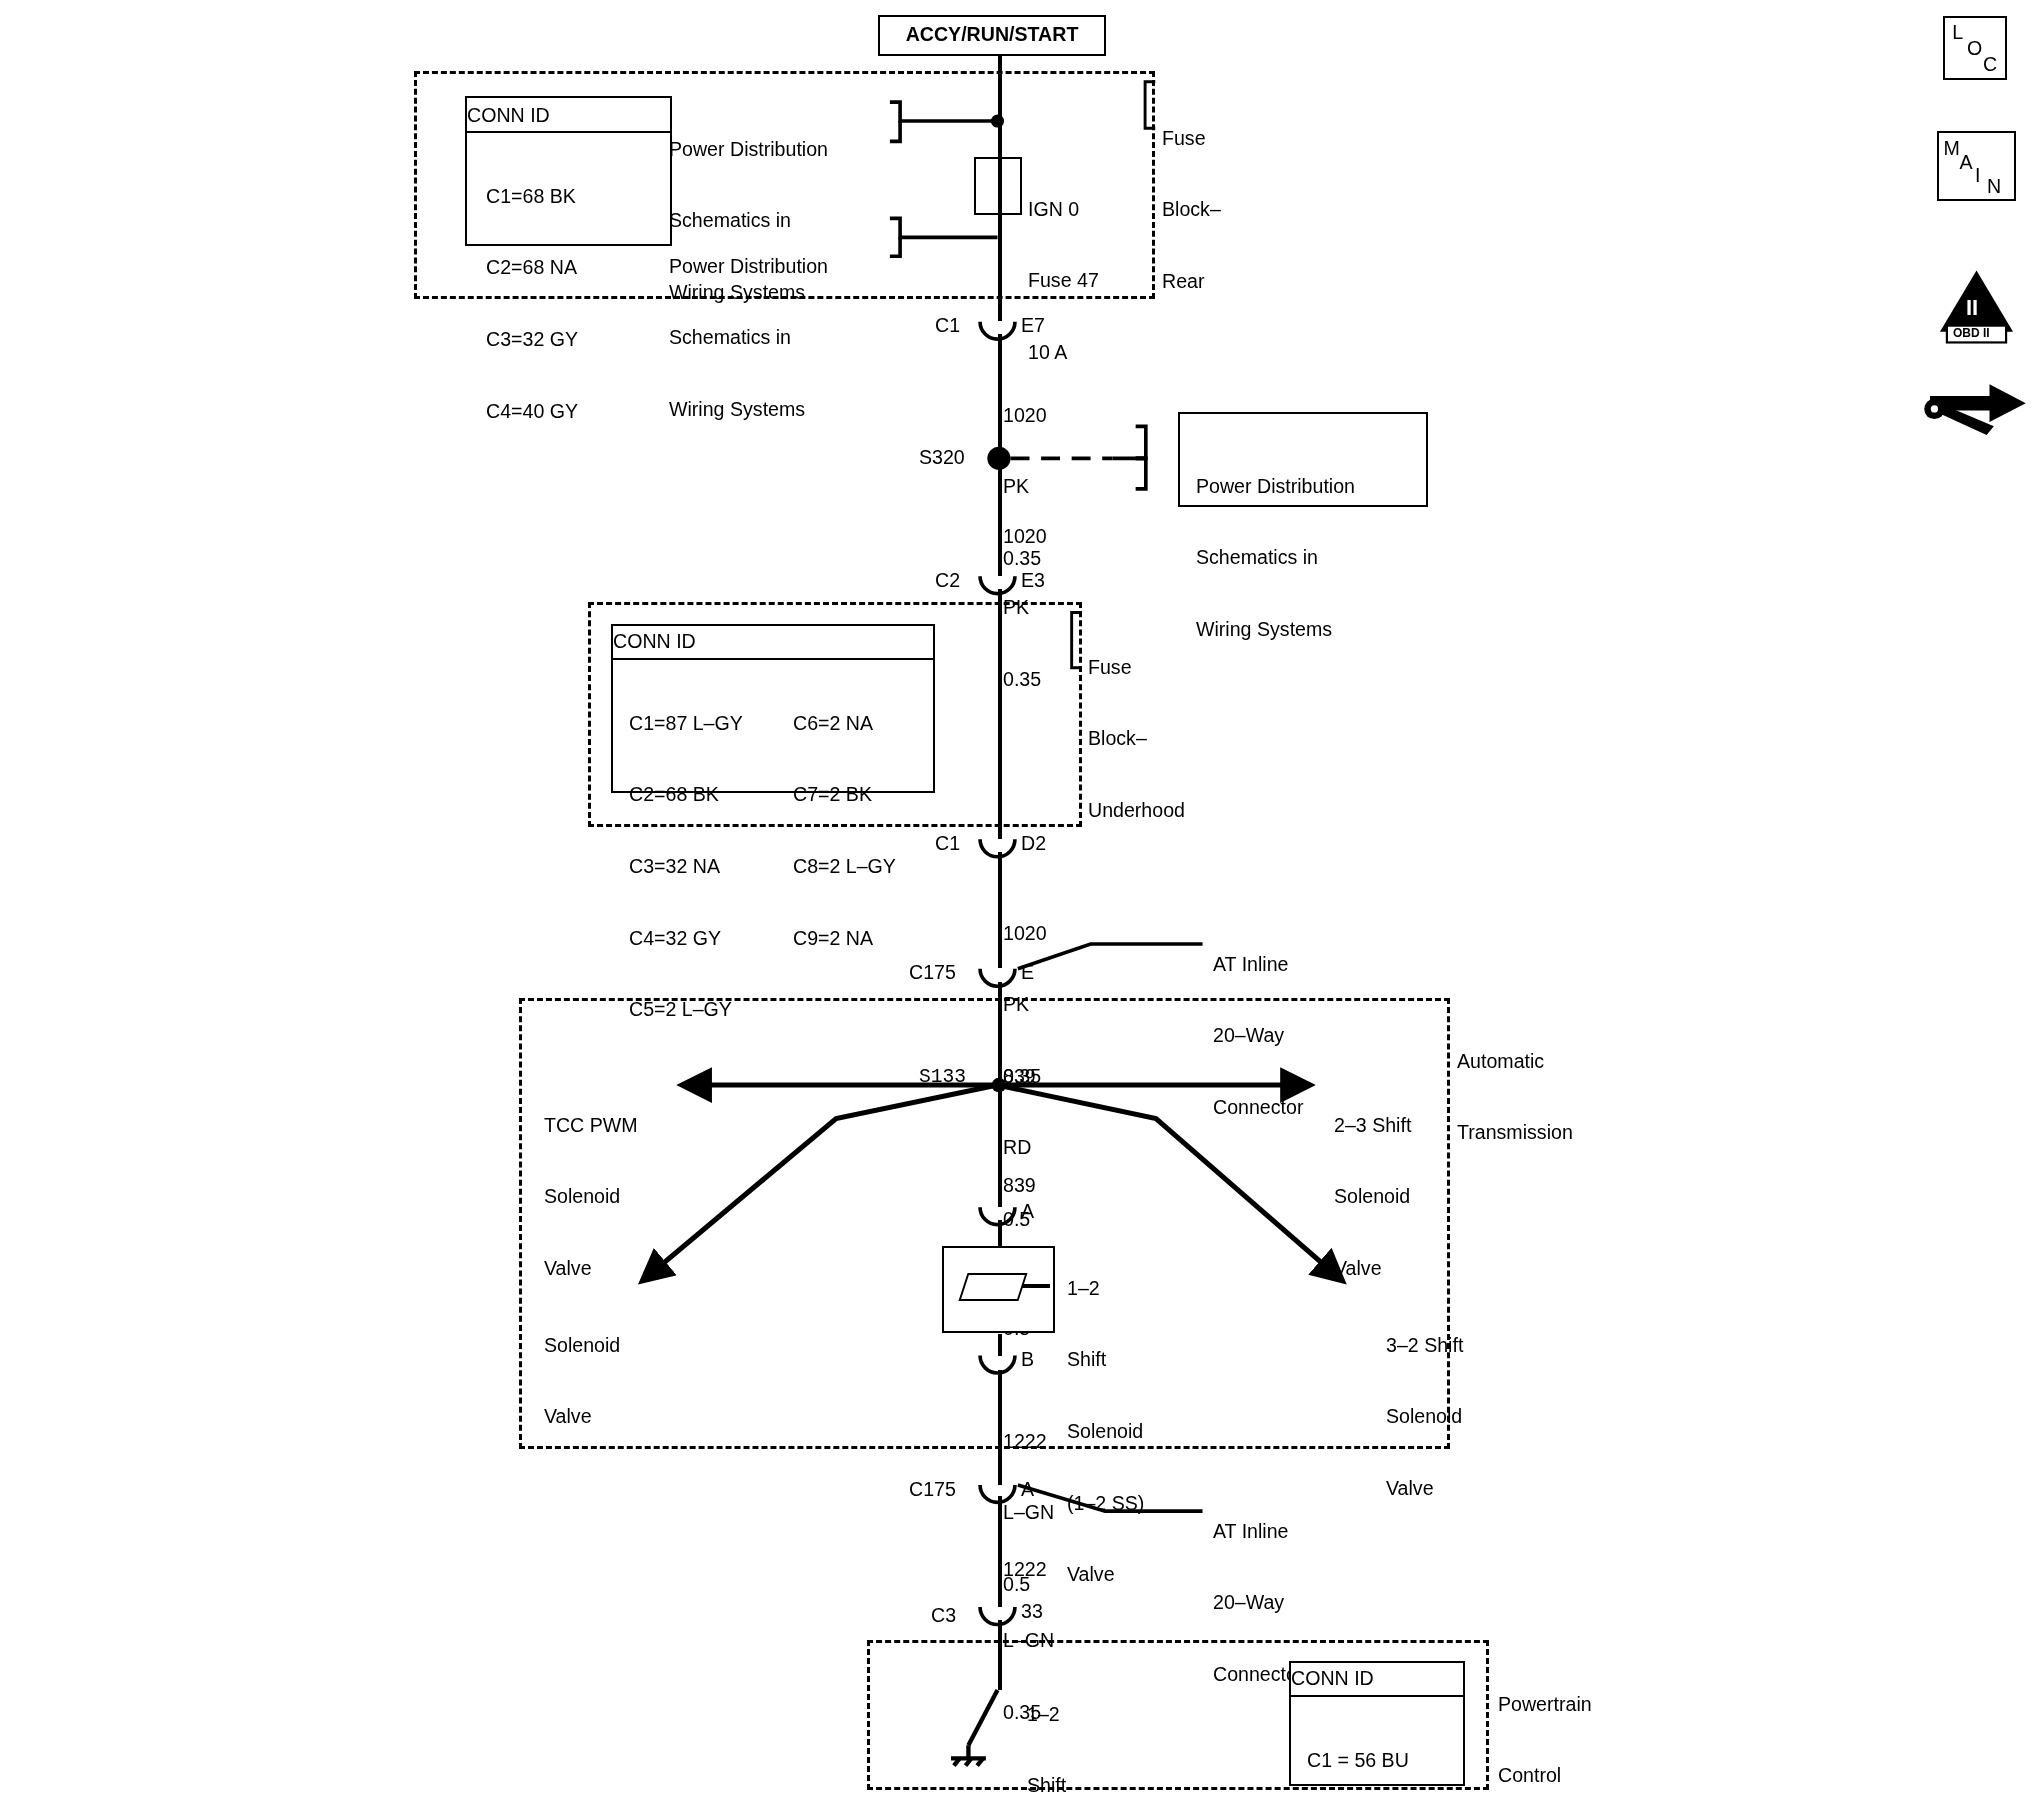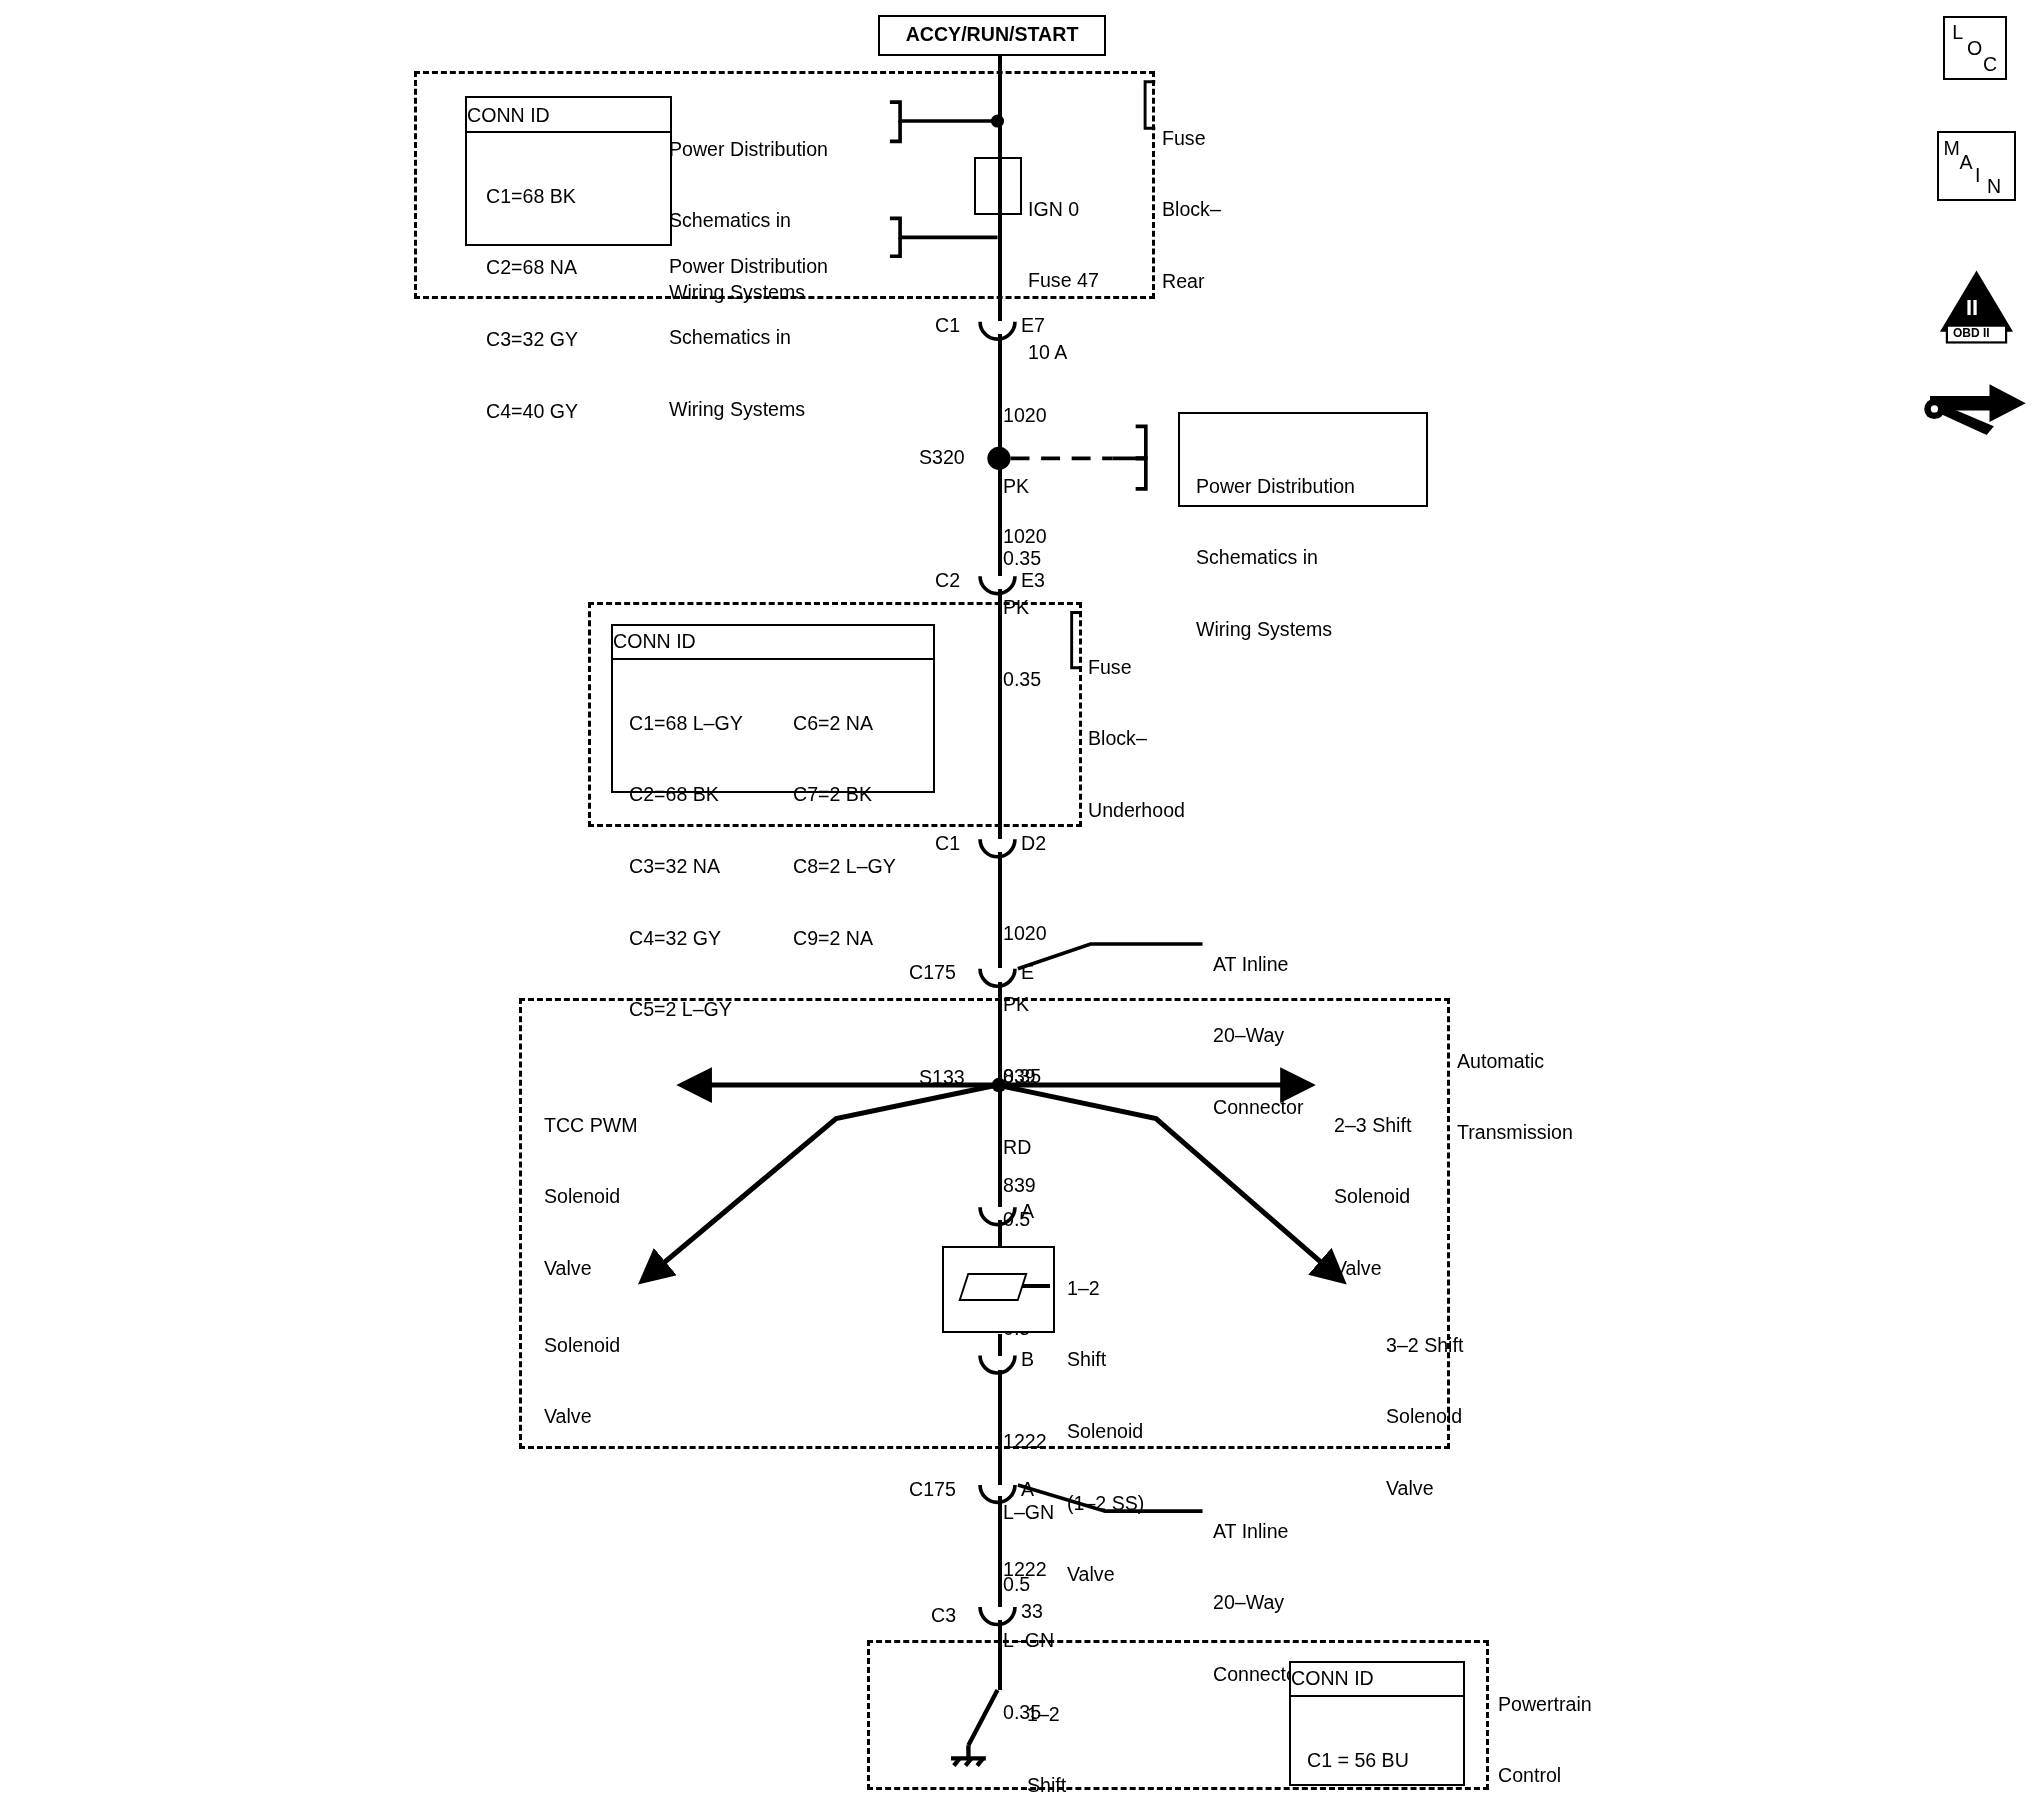--- a/index.html
+++ b/index.html
@@ -144,21 +144,21 @@
     <div>Underhood</div>
   </div>
   <svg width="2035" height="1803" viewBox="0 0 2799 2479">
     <path d="M1488,842 L1474,842 L1474,918 L1488,918" fill="none" stroke="#000" stroke-width="4"></path>
   </svg>
 
   <div class="boxsolid" style="left:611px;top:624px;width:324px;height:169px;">
     <div class="conn-title" style="margin-top:4.4px;">CONN ID</div>
     <div style="position:absolute;left:0;top:32px;right:0;height:2.2px;background:#000;"></div>
     <div class="txt" style="position:absolute;left:16px;top:38px;">
-      <div>C1=68 L–GY</div>
+      <div>C1=87 L–GY</div>
       <div>C2=68 BK</div>
       <div>C3=32 NA</div>
       <div>C4=32 GY</div>
       <div>C5=2 L–GY</div>
     </div>
     <div class="txt" style="position:absolute;left:180px;top:38px;">
       <div>C6=2 NA</div>
       <div>C7=2 BK</div>
       <div>C8=2 L–GY</div>
       <div>C9=2 NA</div>
@@ -194,21 +194,21 @@
     <div>Automatic</div>
     <div>Transmission</div>
   </div>
 
   <div class="abs txt" style="left:1003px;top:1017px;">
     <div>839</div>
     <div>RD</div>
     <div>0.5</div>
   </div>
 
-  <div class="abs txt" style="left:919px;top:1066px;">S133</div>
+  <div class="abs txt" style="left:919px;top:1066px;font-family:Liberation Mono, monospace;">S133</div>
   <svg width="2035" height="1803" viewBox="0 0 2799 2479">
     <defs>
       <marker id="arrowhead" markerWidth="7" markerHeight="7" refX="5.6" refY="3.5" orient="auto">
         <polygon points="0 0, 7 3.5, 0 7" fill="#000"></polygon>
       </marker>
     </defs>
 
     <line x1="1372" y1="1492" x2="940" y2="1492" stroke="#000" stroke-width="7" marker-end="url(#arrowhead)"></line>
 
     <line x1="1372" y1="1492" x2="1800" y2="1492" stroke="#000" stroke-width="7" marker-end="url(#arrowhead)"></line>

